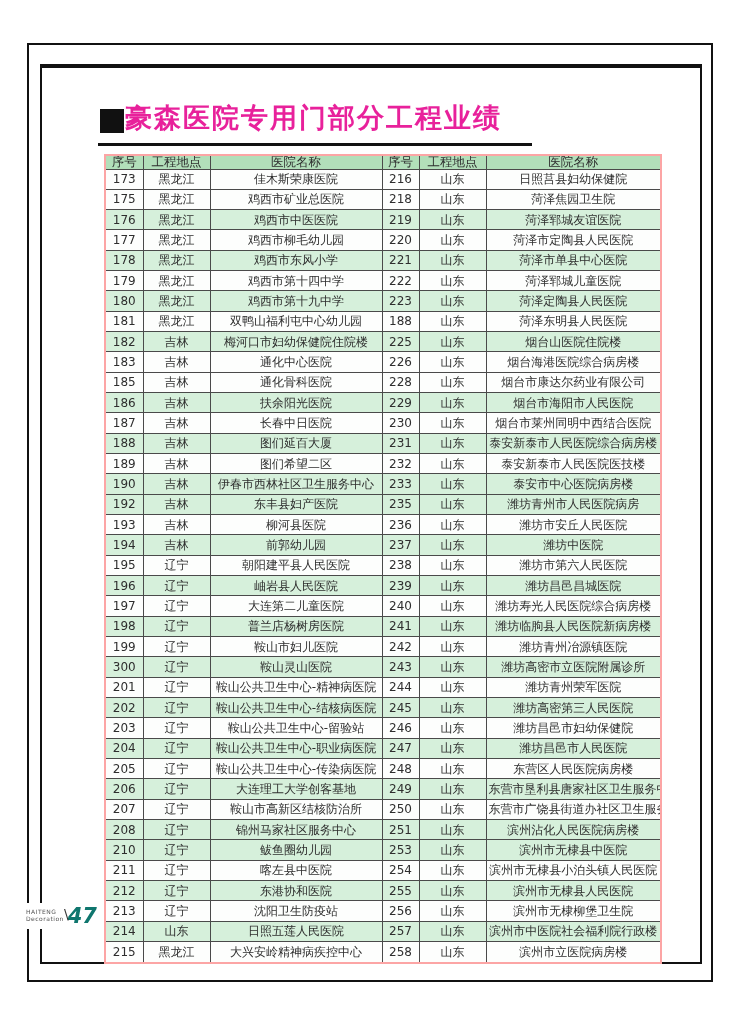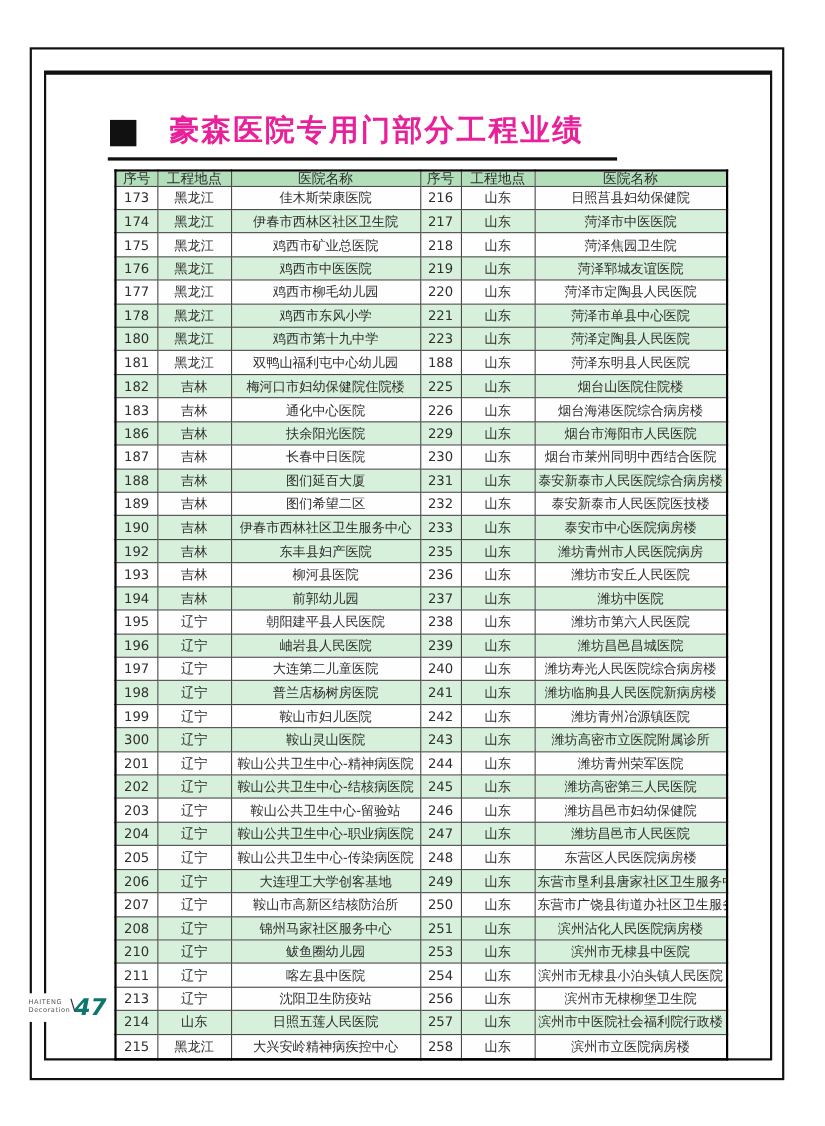--- a/index.html
+++ b/index.html
@@ -15,35 +15,35 @@
     position:absolute;left:27px;top:43px;width:686px;height:939px;
     border:2px solid #111;box-sizing:border-box;background:#fff;
   }
   .inner-frame{
     position:absolute;left:11px;top:19px;right:9px;bottom:16px;
     border:2px solid #111;border-top-width:4px;box-sizing:border-box;background:#fff;
   }
   
   .title-row{
     position:absolute;left:56px;top:32px;
-    display:inline-flex;align-items:center;gap:30px;
+    display:inline-flex;align-items:center;gap:1px;
     border-bottom:3px solid #111;padding:0 30px 7px 2px;
   }
   .title-square{width:24px;height:24px;background:#111;margin-top:6px;flex:0 0 auto;}
   .page-title{
     font-size:27px;font-weight:bold;letter-spacing:2px;
     color:var(--title-color,#e8219b);white-space:nowrap;
   }
   
   .table-wrap{position:absolute;left:62px;top:86px;}
   table.projects{
     border-collapse:collapse;table-layout:fixed;
     width:556px;height:810px;
     font-size:12px;line-height:1;
-    border:2px solid #000000;
+    border:2px solid #fca5a5;
   }
   table.projects th, table.projects td{
     border:1px solid #4a4a4a;
     text-align:center;vertical-align:middle;
     padding:0 2px;overflow:hidden;white-space:nowrap;
     color:#2e2e2e;
   }
   table.projects th{
     background:var(--header-bg,#b2dfba);
     font-weight:normal;font-size:12.5px;
@@ -101,28 +101,20 @@
         </thead>
         <tbody>
             <tr>
               <td>173</td>
               <td>黑龙江</td>
               <td>佳木斯荣康医院</td>
               <td>216</td>
               <td>山东</td>
               <td>日照莒县妇幼保健院</td>
             </tr>
-            <tr class="alt">
-              <td>174</td>
-              <td>黑龙江</td>
-              <td>伊春市西林区社区卫生院</td>
-              <td>217</td>
-              <td>山东</td>
-              <td>菏泽市中医医院</td>
-            </tr>
             <tr>
               <td>175</td>
               <td>黑龙江</td>
               <td>鸡西市矿业总医院</td>
               <td>218</td>
               <td>山东</td>
               <td>菏泽焦园卫生院</td>
             </tr>
             <tr class="alt">
               <td>176</td>
@@ -141,20 +133,28 @@
               <td>菏泽市定陶县人民医院</td>
             </tr>
             <tr class="alt">
               <td>178</td>
               <td>黑龙江</td>
               <td>鸡西市东风小学</td>
               <td>221</td>
               <td>山东</td>
               <td>菏泽市单县中心医院</td>
             </tr>
+            <tr>
+              <td>179</td>
+              <td>黑龙江</td>
+              <td>鸡西市第十四中学</td>
+              <td>222</td>
+              <td>山东</td>
+              <td>菏泽郓城儿童医院</td>
+            </tr>
             <tr class="alt">
               <td>180</td>
               <td>黑龙江</td>
               <td>鸡西市第十九中学</td>
               <td>223</td>
               <td>山东</td>
               <td>菏泽定陶县人民医院</td>
             </tr>
             <tr>
               <td>181</td>
@@ -173,20 +173,28 @@
               <td>烟台山医院住院楼</td>
             </tr>
             <tr>
               <td>183</td>
               <td>吉林</td>
               <td>通化中心医院</td>
               <td>226</td>
               <td>山东</td>
               <td>烟台海港医院综合病房楼</td>
             </tr>
+            <tr>
+              <td>185</td>
+              <td>吉林</td>
+              <td>通化骨科医院</td>
+              <td>228</td>
+              <td>山东</td>
+              <td>烟台市康达尔药业有限公司</td>
+            </tr>
             <tr class="alt">
               <td>186</td>
               <td>吉林</td>
               <td>扶余阳光医院</td>
               <td>229</td>
               <td>山东</td>
               <td>烟台市海阳市人民医院</td>
             </tr>
             <tr>
               <td>187</td>
@@ -364,20 +372,28 @@
               <td>山东</td>
               <td>滨州市无棣县中医院</td>
             </tr>
             <tr>
               <td>211</td>
               <td>辽宁</td>
               <td>喀左县中医院</td>
               <td>254</td>
               <td>山东</td>
               <td>滨州市无棣县小泊头镇人民医院</td>
+            </tr>
+            <tr class="alt">
+              <td>212</td>
+              <td>辽宁</td>
+              <td>东港协和医院</td>
+              <td>255</td>
+              <td>山东</td>
+              <td>滨州市无棣县人民医院</td>
             </tr>
             <tr>
               <td>213</td>
               <td>辽宁</td>
               <td>沈阳卫生防疫站</td>
               <td>256</td>
               <td>山东</td>
               <td>滨州市无棣柳堡卫生院</td>
             </tr>
             <tr class="alt">

